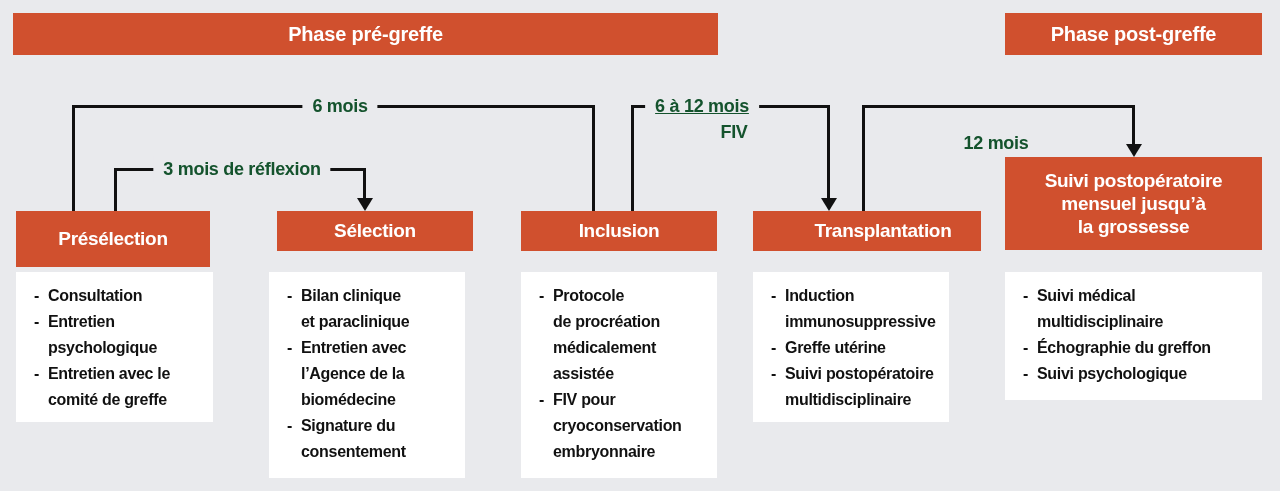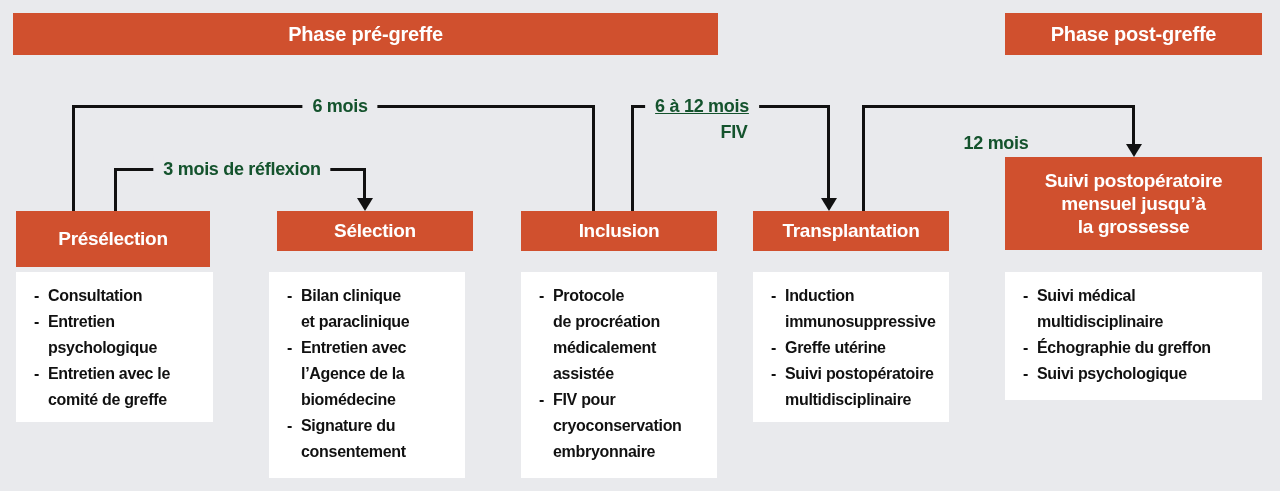--- a/index.html
+++ b/index.html
@@ -128,21 +128,21 @@
         </div>
         <div class="li">
           <span class="dash">-</span>
           <span class="txt">FIV pour
 cryoconservation
 embryonnaire</span>
         </div>
       </div>
   </div>
 
-  <div class="phase-title" style="left:753px;top:211px;width:196px;height:40px;">Transplantation</div>
+  <div class="phase-title" style="left:753px;top:211px;width:196px;height:40px;padding-left:32px;">Transplantation</div>
   <div class="whitebox" style="left:753px;top:272px;width:196px;height:150px;">
     <div>
         <div class="li">
           <span class="dash">-</span>
           <span class="txt">Induction
 immunosuppressive</span>
         </div>
         <div class="li">
           <span class="dash">-</span>
           <span class="txt">Greffe utérine</span>

